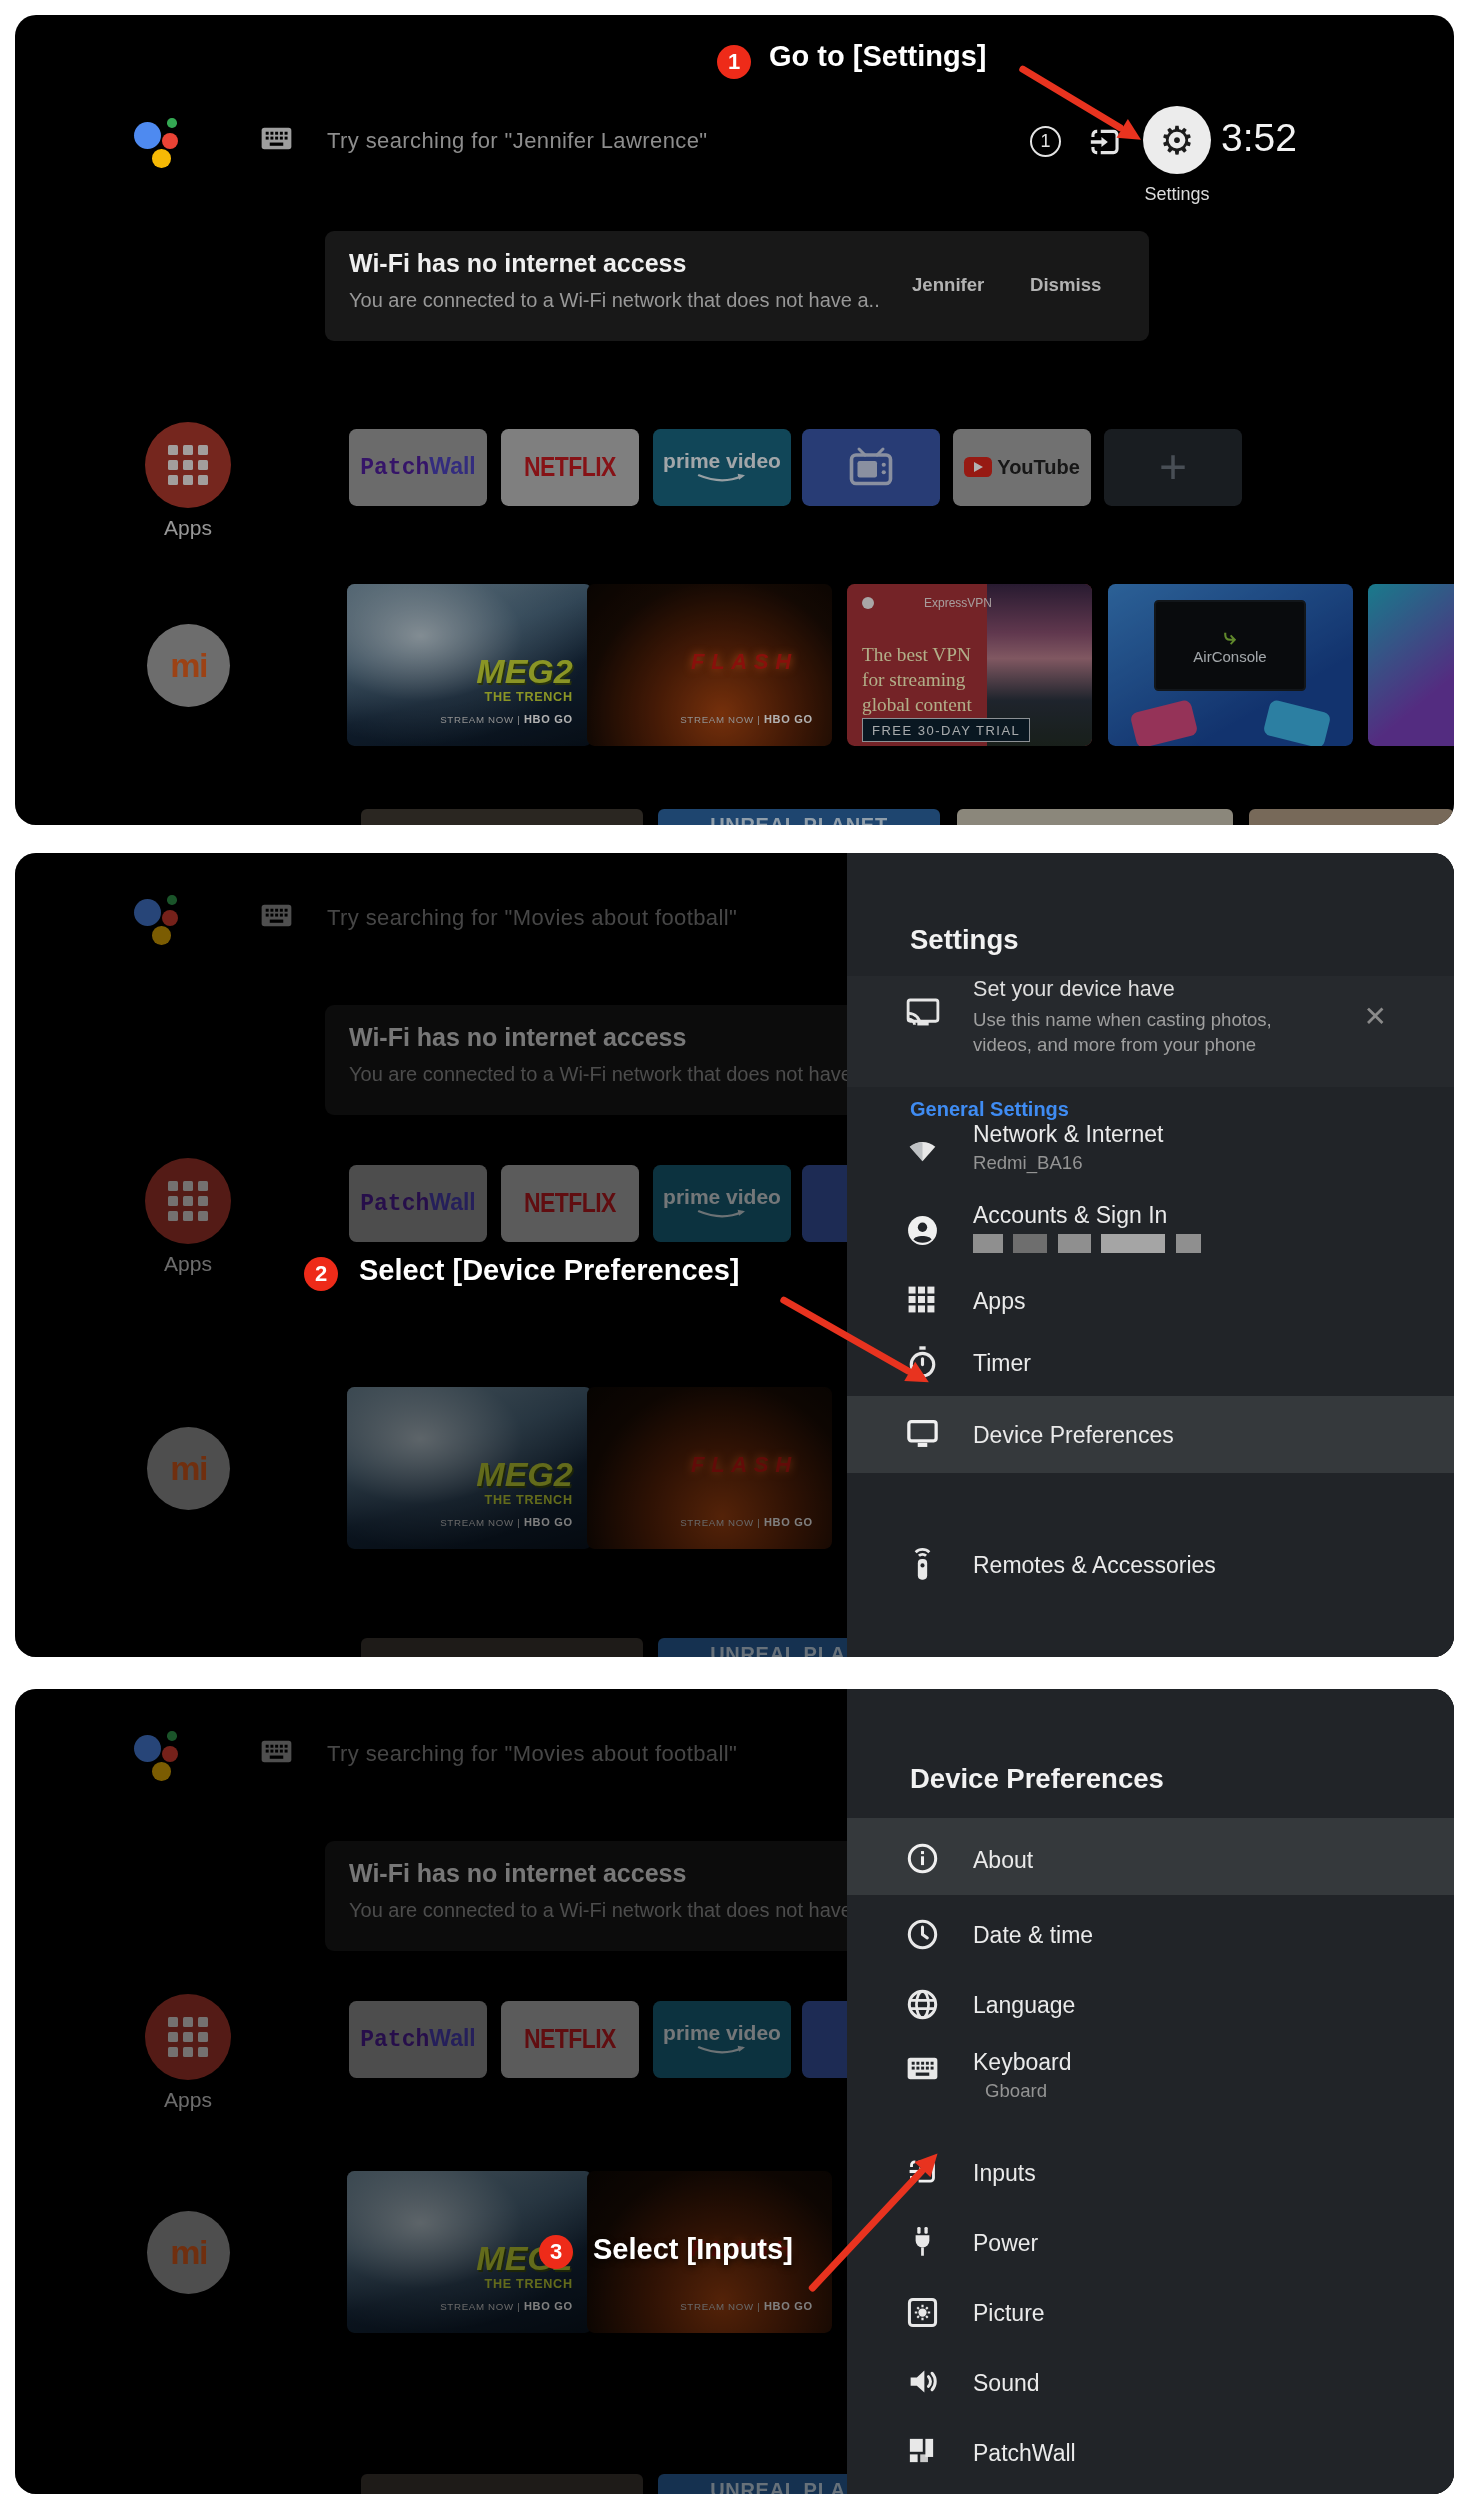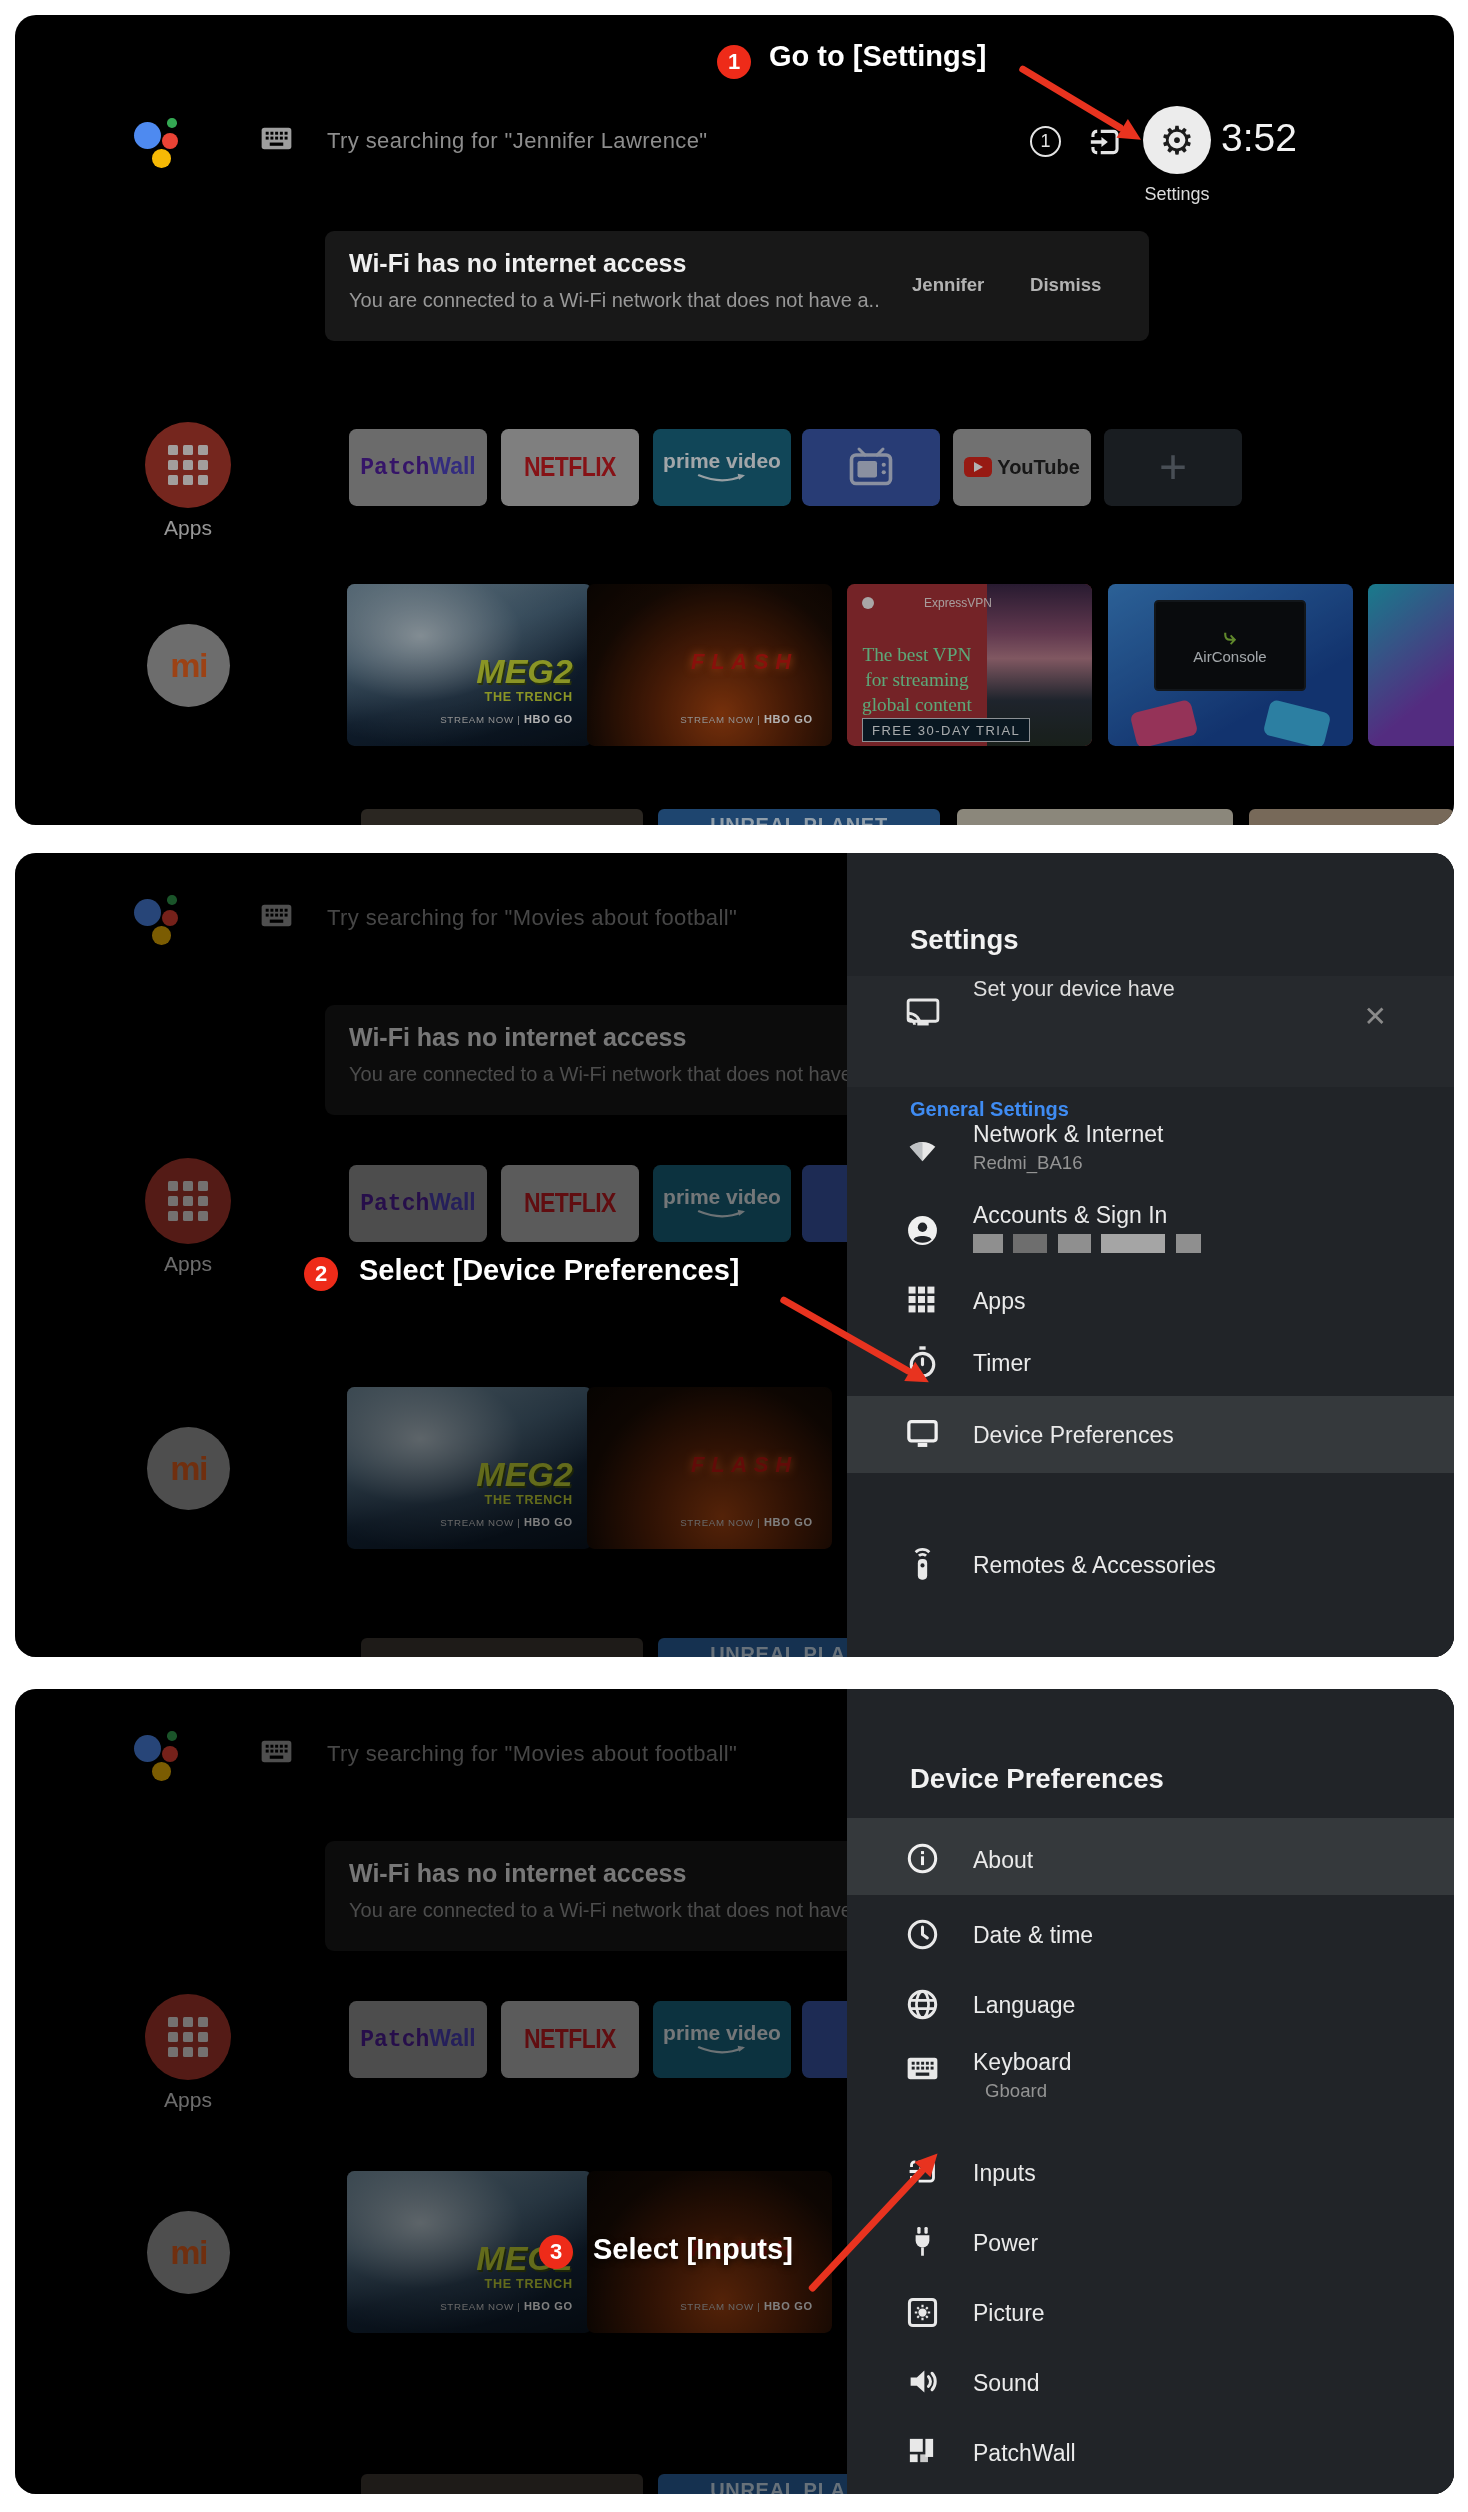--- a/index.html
+++ b/index.html
@@ -68,21 +68,21 @@
 .meg-title { position:absolute; right:19.3px; top:68px; font-size:34px; font-weight:800; font-style:italic; color:#c6d636; text-shadow:1.5px 1.5px 0 #3a4a10; }
 .meg-sub { position:absolute; right:19.3px; top:106px; font-size:12.6px; font-weight:bold; color:#c6d636; letter-spacing:0.7px; }
 .streamline { position:absolute; right:19.3px; top:129px; font-size:9.7px; color:#cfcfcf; letter-spacing:0.7px; }
 .streamline b { font-size:11px; color:#fff; }
 .po-flash { left:572px; background:radial-gradient(circle at 55% 80%, #a84511 0%, #5e2409 38%, #1c0d05 72%, #0d0703 100%); }
 .flash-title { position:absolute; left:104px; top:65px; font-size:22px; font-weight:800; font-style:italic; color:#c41710; letter-spacing:6.7px; text-shadow:0 0 9px #e8651e; }
 .po-vpn { left:832px; background:#a63338; }
 .vpn-img { position:absolute; right:0; top:0; width:43%; height:100%; background:linear-gradient(180deg,#3a2746 0%,#8a5070 30%,#b87e8c 46%,#2c3440 72%,#232d26 100%); }
 .vpn-brand { position:absolute; left:15px; top:12px; display:flex; align-items:center; color:#efe0e0; font-size:12px;gap:44px; }
 .vpn-dot { width:12px; height:12px; border-radius:50%; background:#f2eeee; margin-right:6px; }
-.vpn-lines { position:absolute; left:15px; top:58px; font-family:"Liberation Serif", serif; font-size:19.3px; color:#86efac; line-height:25px;text-align:center; }
+.vpn-lines { position:absolute; left:15px; top:58px; font-family:"Liberation Serif", serif; font-size:19.3px; color:#fef9c3; line-height:25px; }
 .vpn-btn { position:absolute; left:15px; top:134px; background:#0e2230; border:0.7px solid #c9ced4; color:#eef2f5; font-size:13px; letter-spacing:1.5px; padding:3.7px 9px; }
 .po-air { left:1093px; background:linear-gradient(150deg,#3f8bd8,#1b4a9e 70%); }
 .air-tv { position:absolute; left:46px; top:16.4px; width:152px; height:91px; background:#0d1013; border-radius:4.5px; border:2.2px solid #1a2026; display:flex; flex-direction:column; align-items:center; justify-content:center; }
 .air-chev { color:#8bc53f; font-size:22px; font-weight:bold; line-height:1; }
 .air-name { color:#e8eef2; font-size:15px; }
 .ctrl { position:absolute; bottom:4.5px; width:62px; height:36px; border-radius:7.4px; }
 .ctrl-l { left:25px; background:#d6497e; transform:rotate(-14deg); }
 .ctrl-r { right:25px; background:#3fb6e8; transform:rotate(14deg); }
 .po-more { left:1353px; width:86px; border-radius:7.4px 0 0 7.4px; background:linear-gradient(140deg,#24b0c8,#7840b8 70%); }
 
@@ -383,20 +383,21 @@
     <div class="sb-card">
       <span class="cast-ic">
         <svg class="ic" width="34" height="30" viewBox="0 0 24 20">
             <rect x="1.5" y="1.5" width="21" height="15" rx="1.5" fill="none" stroke="#e6e6e6" stroke-width="2"></rect>
             <path d="M2 11 a8 8 0 0 1 8 8" fill="none" stroke="#e6e6e6" stroke-width="2"></path>
             <path d="M2 15 a4 4 0 0 1 4 4" fill="none" stroke="#e6e6e6" stroke-width="2"></path>
             <rect x="8" y="16.5" width="8" height="3" fill="#e6e6e6"></rect>
           </svg>
       </span>
       <div class="card-title">Set your device have</div>
+      <div class="card-body">Use this name when casting photos, videos, and more from your phone</div>
       <span class="x-ic">✕</span>
     </div>
     <div class="sb-section">General Settings</div>
 
     <span class="sb-ic" style="top:281px;">
       <svg class="ic" width="33" height="30" viewBox="0 0 24 22">
           <path d="M12 20 L2.6 9.4 C8 4.6 16 4.6 21.4 9.4 Z" fill="#e8e8e8"></path>
           <path d="M12 20 L2.6 9.4 C5 7.3 8.4 6.2 12 6.2 Z" fill="#9aa0a6" opacity=".55"></path>
         </svg>
     </span>

